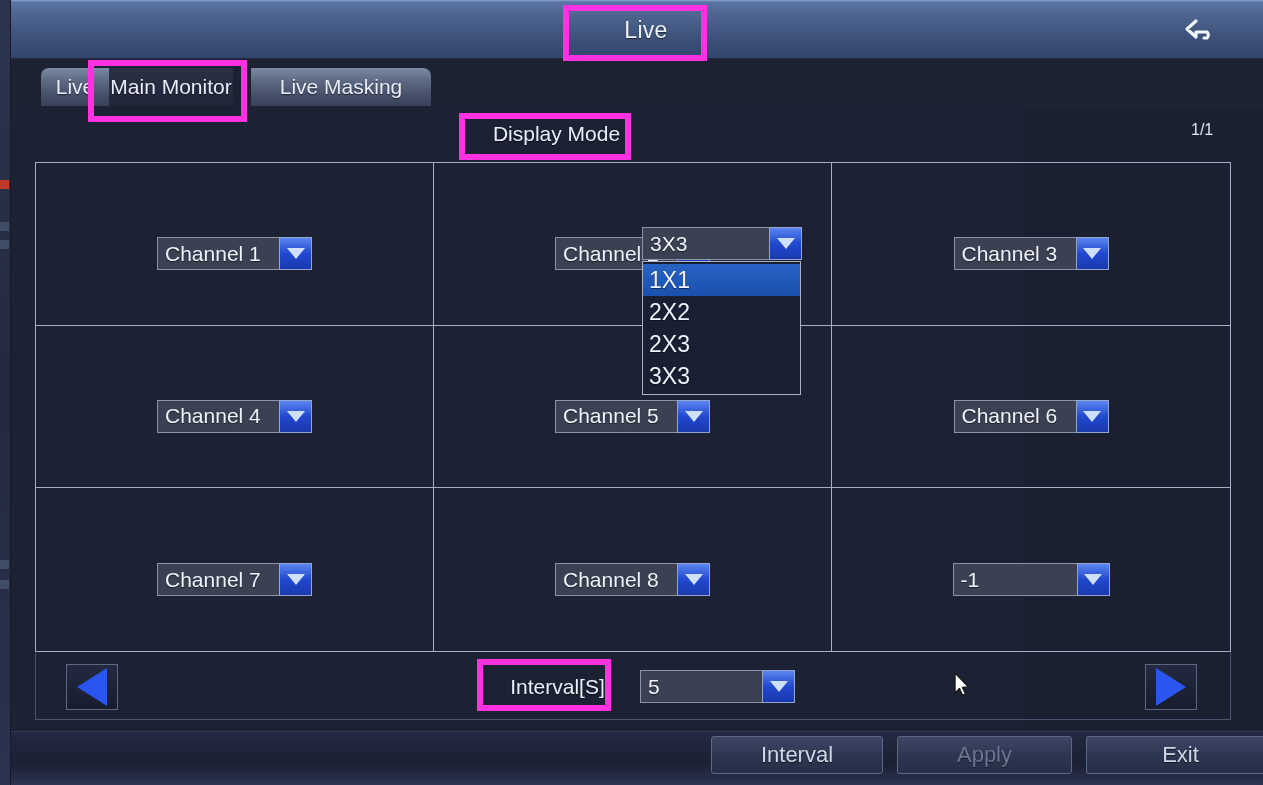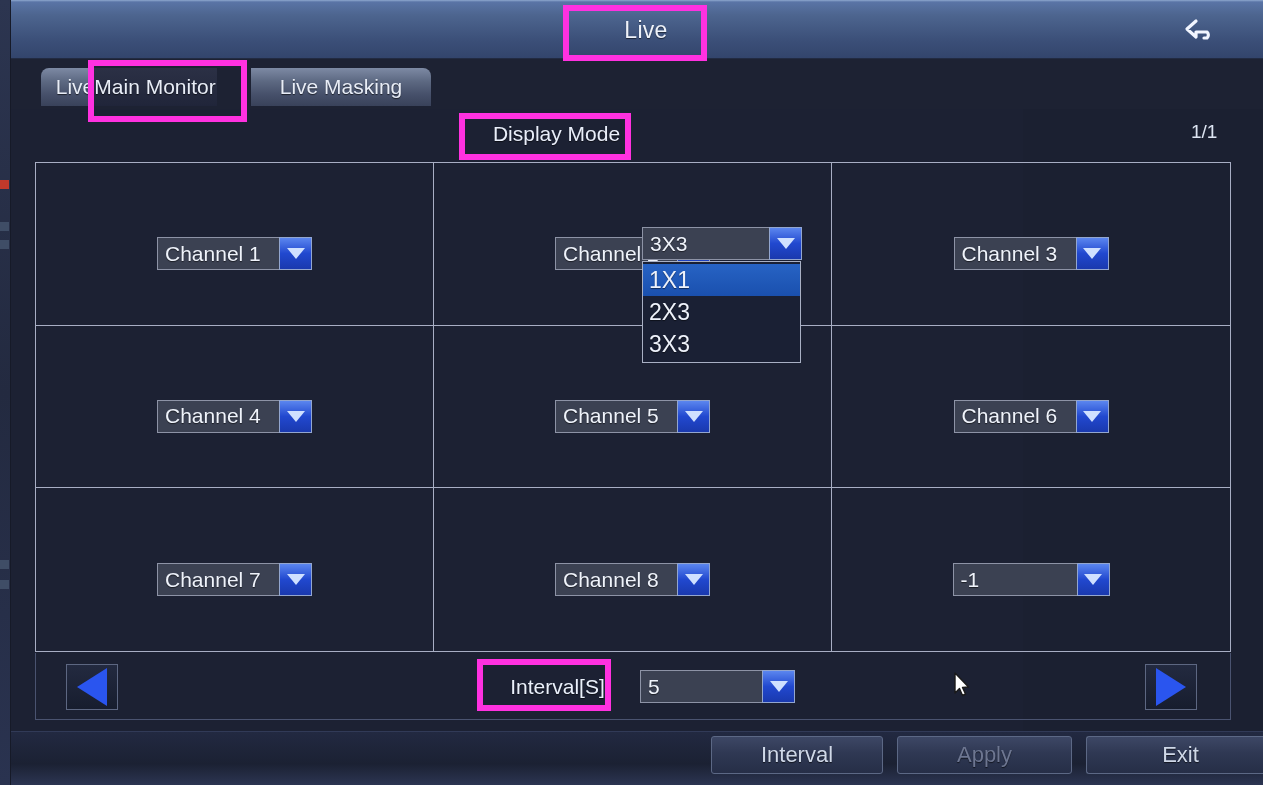--- a/index.html
+++ b/index.html
@@ -69,21 +69,21 @@
     top: 9px; height: 38px;
     display: flex; align-items: center; justify-content: center;
     font-size: 21px;
     color: #e8edf7;
     background: linear-gradient(180deg,#7d8aa4 0%,#5d6982 35%,#46506a 70%,#39425a 100%);
     border-radius: 8px 8px 0 0;
     text-shadow: 0 1px 1px rgba(0,0,0,.6);
     cursor: pointer;
   }
   .tab.tab-live  { left: 30px;  width: 68px; border-radius: 8px 0 0 0; }
-  .tab.tab-main  { left: 82px;  width: 124px;
+  .tab.tab-main  { left: 98px;  width: 124px;
     background: linear-gradient(180deg,#2b3045 0%,#252a3e 60%,#20253a 100%);
     border-radius: 0; }
   .tab.tab-mask  { left: 240px; width: 180px; border-radius: 0 8px 0 0; }
 
   
   .panel {
     position: absolute;
     left: 11px; top: 109px;
     width: 1012px; height: 622px;
     background: #1c2133;
@@ -98,21 +98,21 @@
     position: absolute;
     left: 463px; top: 8px;
     width: 165px; height: 34px;
     display: flex; align-items: center; justify-content: center;
     color: #e9eefa; font-size: 21px;
     text-shadow: 0 1px 1px rgba(0,0,0,.6);
   }
   .page-indicator {
     position: absolute;
     left: 1180px; top: 12px;
-    color: #dde4f2; font-size: 19px;
+    color: #dde4f2; font-size: 16px;
   }
 
   
   .combo {
     position: absolute;
     height: 33px;
     display: flex;
     cursor: pointer;
   }
   .combo .combo-value {
@@ -395,20 +395,21 @@
       </div>
     </div>
 
     <div class="combo combo-dm" style="z-index:61;">
       <div class="combo-value">3X3</div>
       <div class="combo-arrow"></div>
     </div>
 
     <div class="dropdown">
       <div class="dd-item selected">1X1</div>
+      <div class="dd-item">2X2</div>
       <div class="dd-item">2X3</div>
       <div class="dd-item">3X3</div>
     </div>
 
   </div>
 
   <div class="footer">
     <div class="fbtn b-default">
       <span>Interval</span>
     </div>

